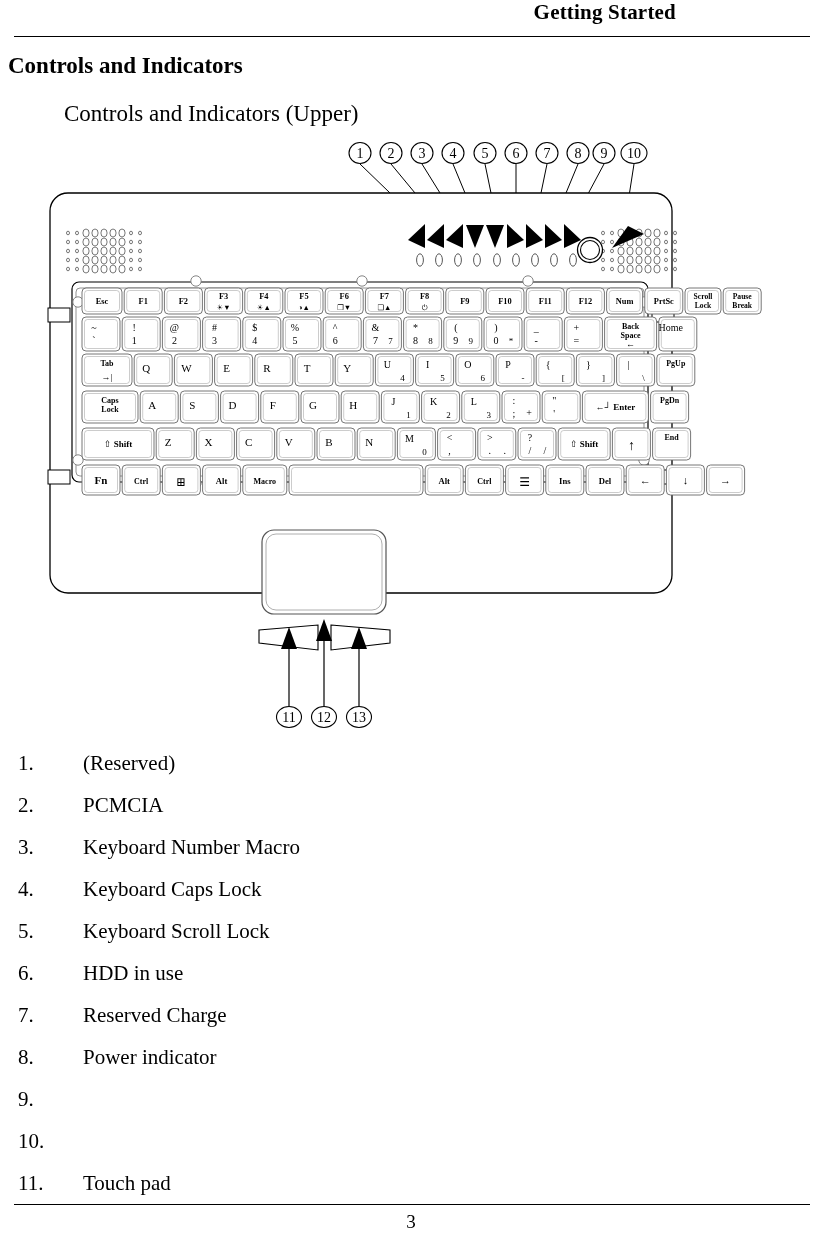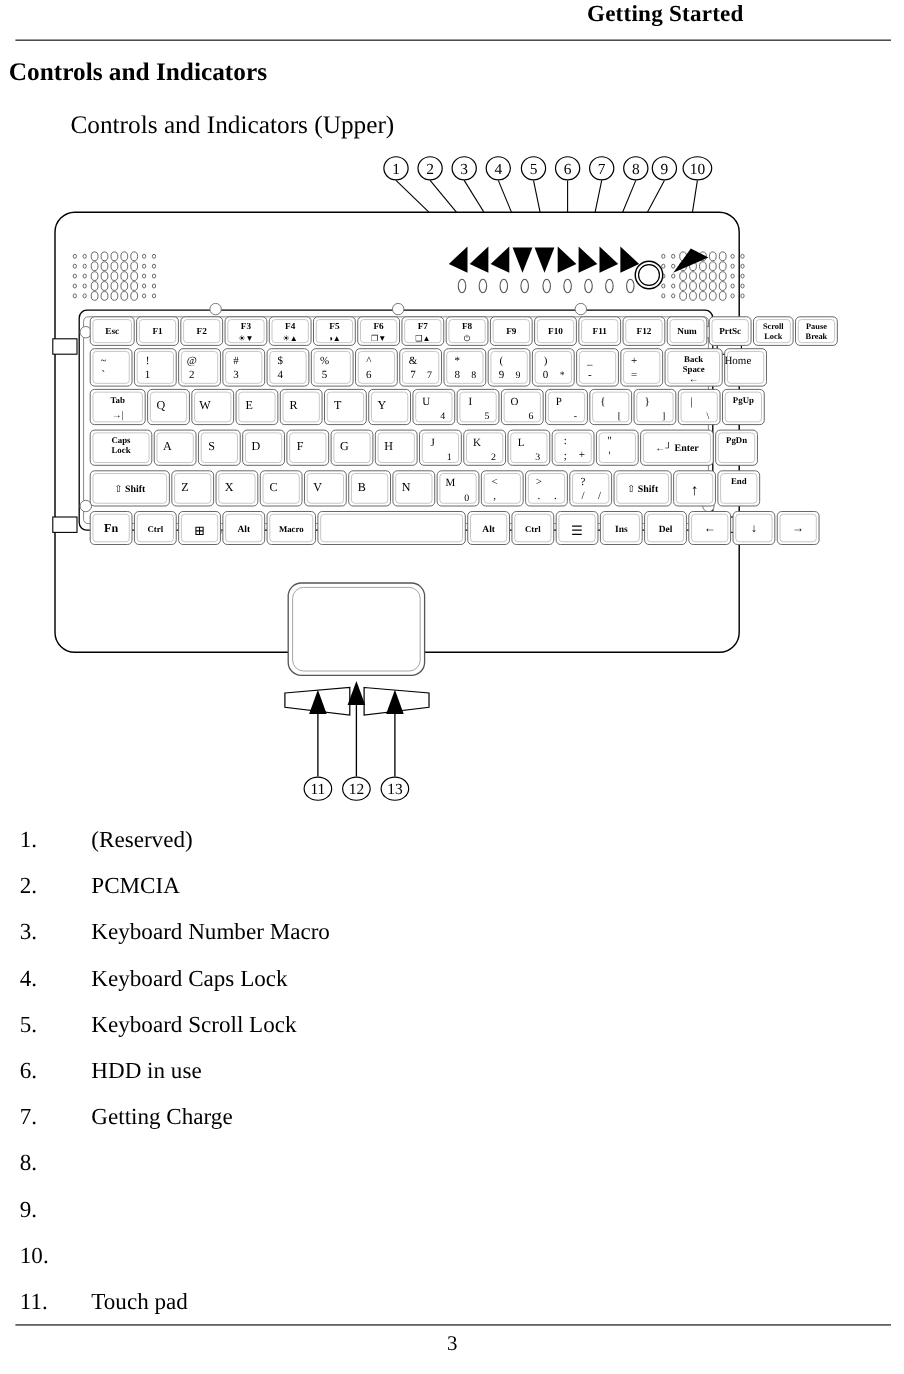--- a/index.html
+++ b/index.html
@@ -668,24 +668,25 @@
     <div class="feature-row">
       <span class="feature-num">5.</span>
       <span class="feature-label">Keyboard Scroll Lock</span>
     </div>
     <div class="feature-row">
       <span class="feature-num">6.</span>
       <span class="feature-label">HDD in use</span>
     </div>
     <div class="feature-row">
       <span class="feature-num">7.</span>
-      <span class="feature-label">Getting Charge</span>
+      <span class="feature-label">Reserved Charge</span>
     </div>
     <div class="feature-row">
       <span class="feature-num">8.</span>
+      <span class="feature-label">Power indicator</span>
     </div>
     <div class="feature-row">
       <span class="feature-num">9.</span>
     </div>
     <div class="feature-row">
       <span class="feature-num">10.</span>
     </div>
     <div class="feature-row">
       <span class="feature-num">11.</span>
       <span class="feature-label">Touch pad</span>

